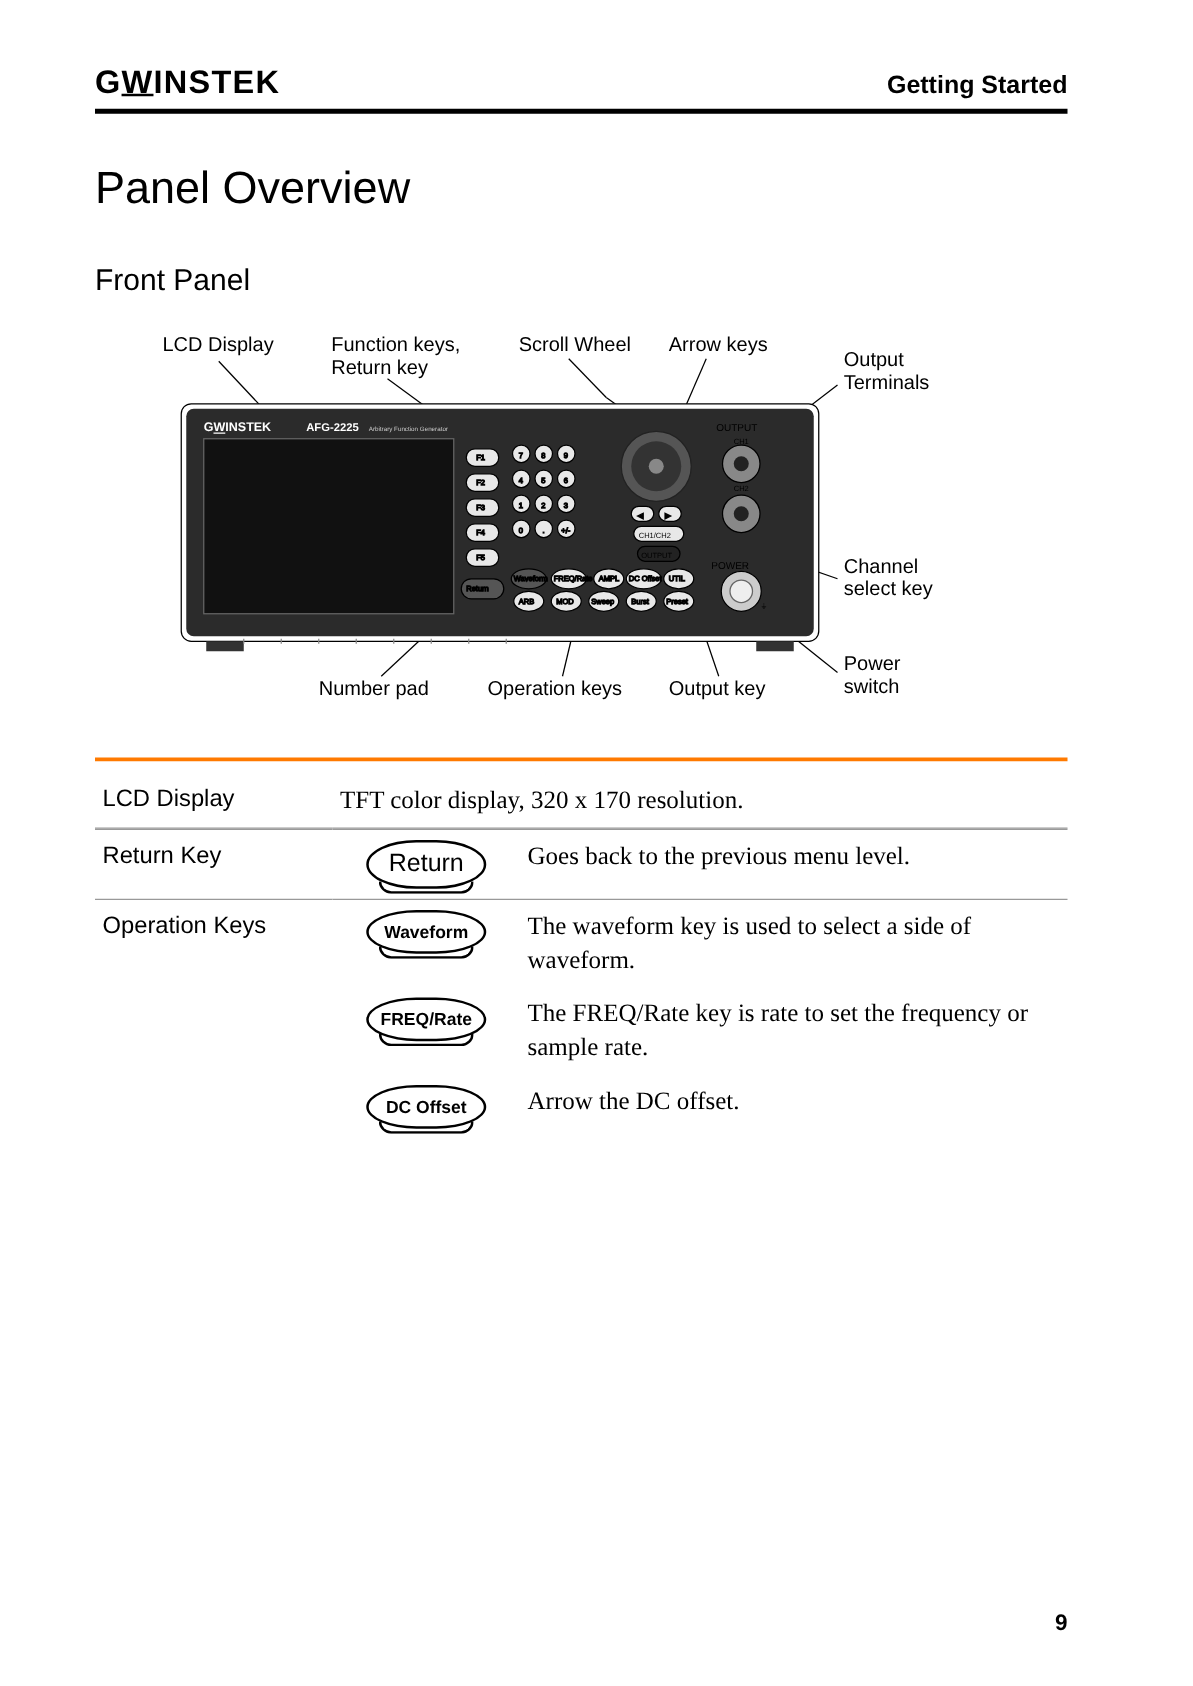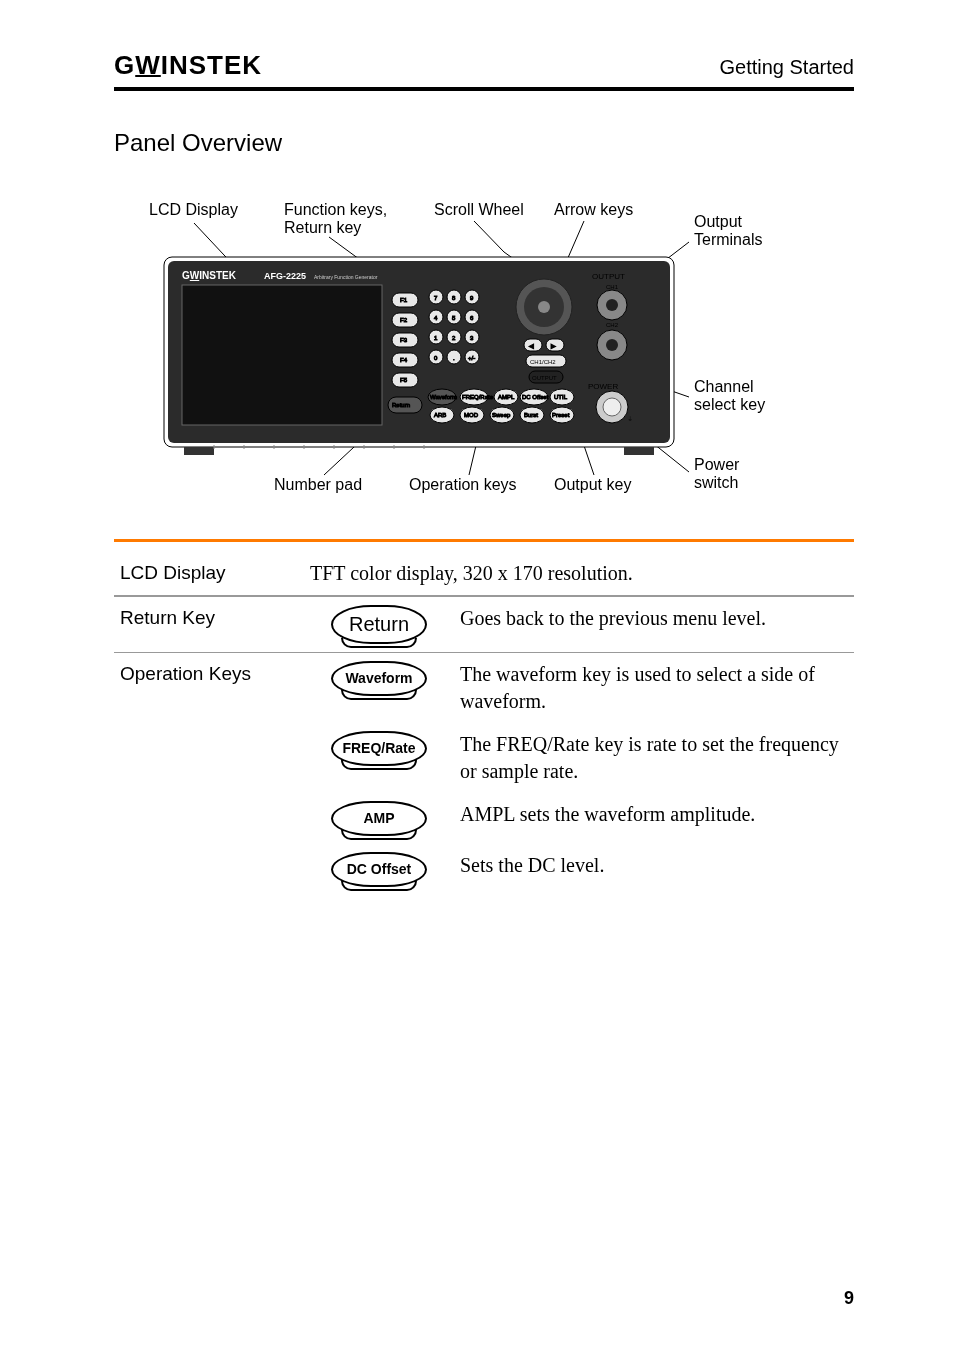--- a/index.html
+++ b/index.html
@@ -1,22 +1,22 @@
 <!DOCTYPE html>
 <html><head>
 <meta charset="utf-8">
 <style>
   * { box-sizing: border-box; margin: 0; padding: 0; }
   html, body { width: 954px; height: 1349px; font-family: Georgia, 'Times New Roman', serif; background: #fff; color: #000; }
-  .page { padding: 50px 100px 40px 114px; position: relative; height: 100%; }
+  .page { padding: 50px 100px 40px 76px; position: relative; height: 100%; }
   .hdr { display: flex; justify-content: space-between; align-items: baseline; border-bottom: 4px solid #000; padding-bottom: 6px; margin-bottom: 38px; }
   .brand { font-family: Arial, sans-serif; font-weight: 900; font-size: 26px; letter-spacing: 1px; }
   .brand .u { text-decoration: underline; text-decoration-thickness: 2px; }
-  .section { font-family: Arial, sans-serif; font-weight: 400; font-size: 20px; }
-  h1.title { font-family: Arial, sans-serif; font-weight: 400; font-size: 24px; margin-bottom: 40px; }
+  .section { font-family: Arial, sans-serif; font-weight: 700; font-size: 20px; }
+  h1.title { font-family: Arial, sans-serif; font-weight: 400; font-size: 36px; margin-bottom: 40px; }
   h2.subtitle { font-family: Arial, sans-serif; font-weight: 400; font-size: 24px; margin-bottom: 24px; }
   .diagram { width: 100%; height: 320px; margin-bottom: 14px; }
   .orange-rule { border: none; border-top: 3px solid #ff7a00; margin: 4px 0 10px 0; }
   .tbl { width: 100%; border-collapse: collapse; }
   .tbl td, .tbl th { vertical-align: top; padding: 8px 6px; font-size: 20px; line-height: 1.35; }
   .tbl .label { width: 190px; font-family: Arial, sans-serif; font-weight: 400; font-size: 19px; }
   .tbl .mid { width: 150px; text-align: center; }
   .tbl .desc { font-family: Georgia, serif; }
   .sep td { border-bottom: 1px solid #999; padding: 0; height: 0; }
   .keycap { display: inline-block; min-width: 96px; text-align: center; border: 2px solid #000; border-radius: 50% / 60%; padding: 4px 10px; background: #fff; position: relative; font-family: Arial, sans-serif; }
@@ -29,20 +29,21 @@
 <body>
 
 <div class="page">
 
   <div class="hdr">
     <span class="brand">G<span class="u">W</span>INSTEK</span>
     <span class="section">Getting Started</span>
   </div>
 
   <h1 class="title">Panel Overview</h1>
+  <h2 class="subtitle">Front Panel</h2>
 
   
   <svg class="diagram" viewBox="0 0 700 320">
     <style>
       .t { font: 16px Arial, sans-serif; fill:#000; }
       .ts { font: 8px Arial, sans-serif; fill:#000; }
       .tm { font: 6px Arial, sans-serif; fill:#000; }
       .w { fill:#fff; }
       .k { stroke:#000; stroke-width:1; }
     </style>
@@ -229,25 +230,20 @@
       <td class="mid"><span class="keycap sm">Waveform</span></td>
       <td class="desc">The waveform key is used to select a side of waveform.</td>
     </tr>
     <tr>
       <td class="label"></td>
       <td class="mid"><span class="keycap sm">FREQ/Rate</span></td>
       <td class="desc">The FREQ/Rate key is rate to set the frequency or sample rate.</td>
     </tr>
     <tr>
       <td class="label"></td>
-      <td class="mid"><span class="keycap sm">AMP</span></td>
-      <td class="desc">AMPL sets the waveform amplitude.</td>
-    </tr>
-    <tr>
-      <td class="label"></td>
       <td class="mid"><span class="keycap sm">DC Offset</span></td>
-      <td class="desc">Sets the DC level.</td>
+      <td class="desc">Arrow the DC offset.</td>
     </tr>
   </tbody>
     </table>
 
   <div class="pagenum">9</div>
 </div>
 
 </body></html>

